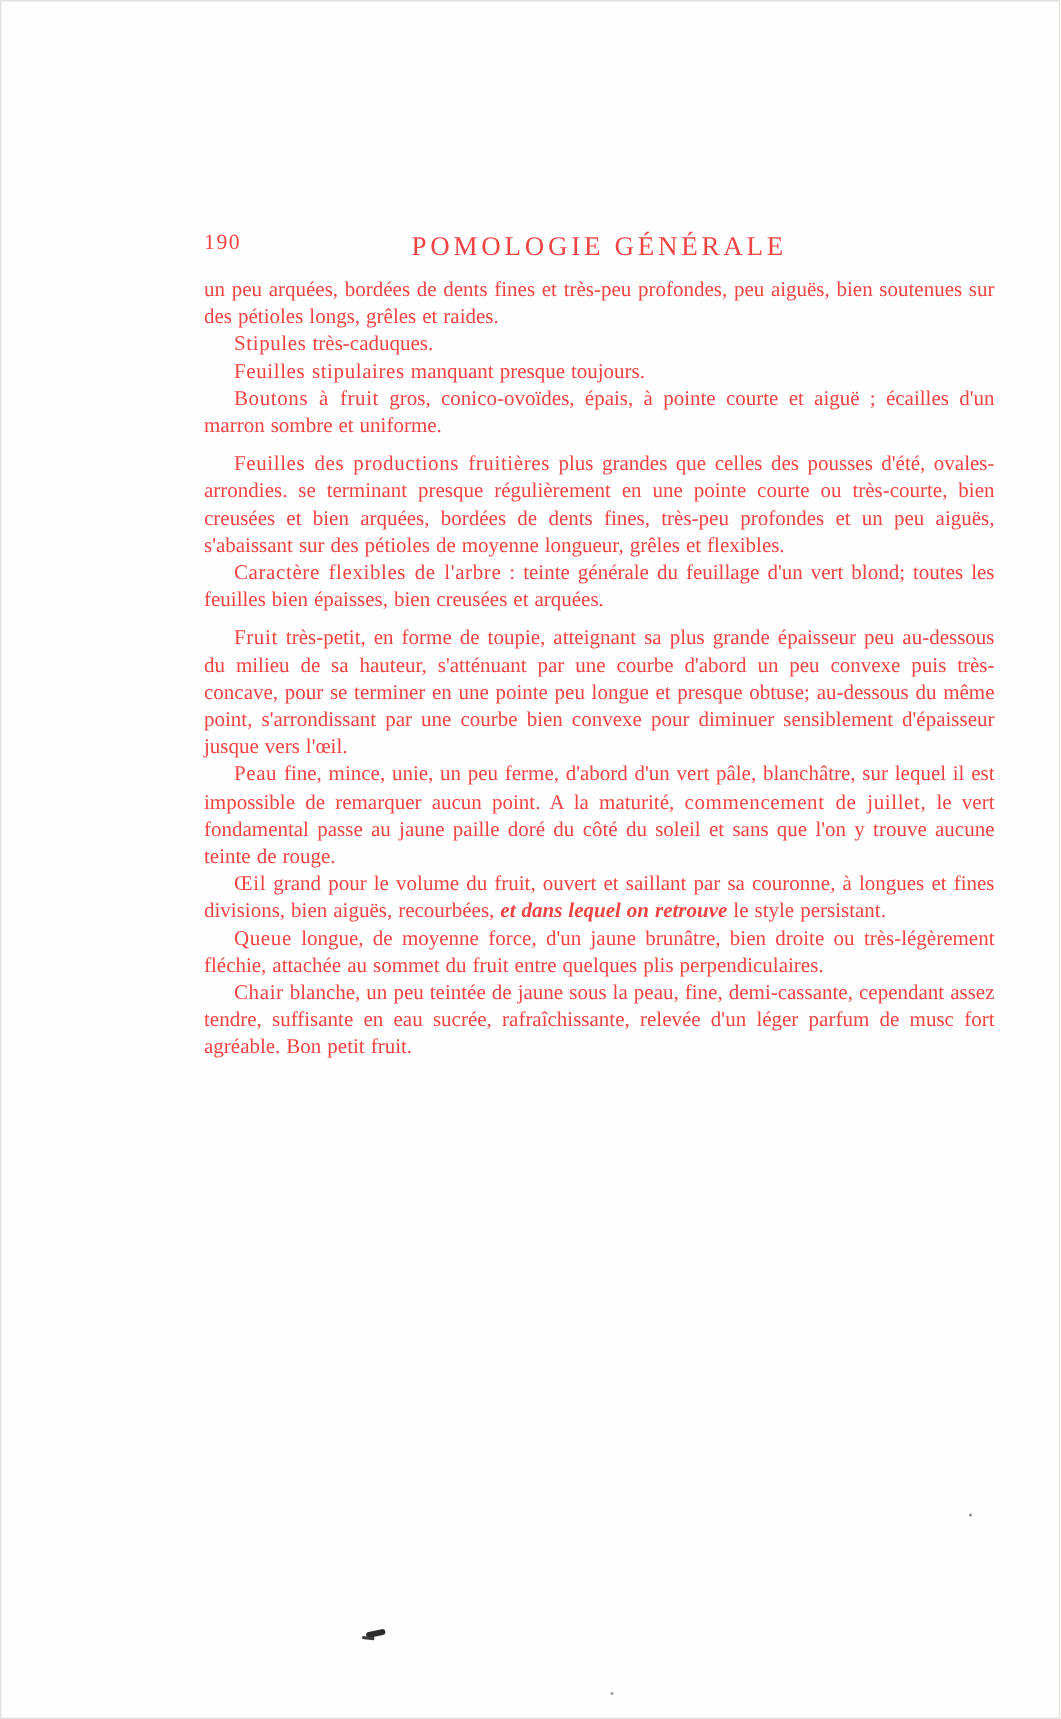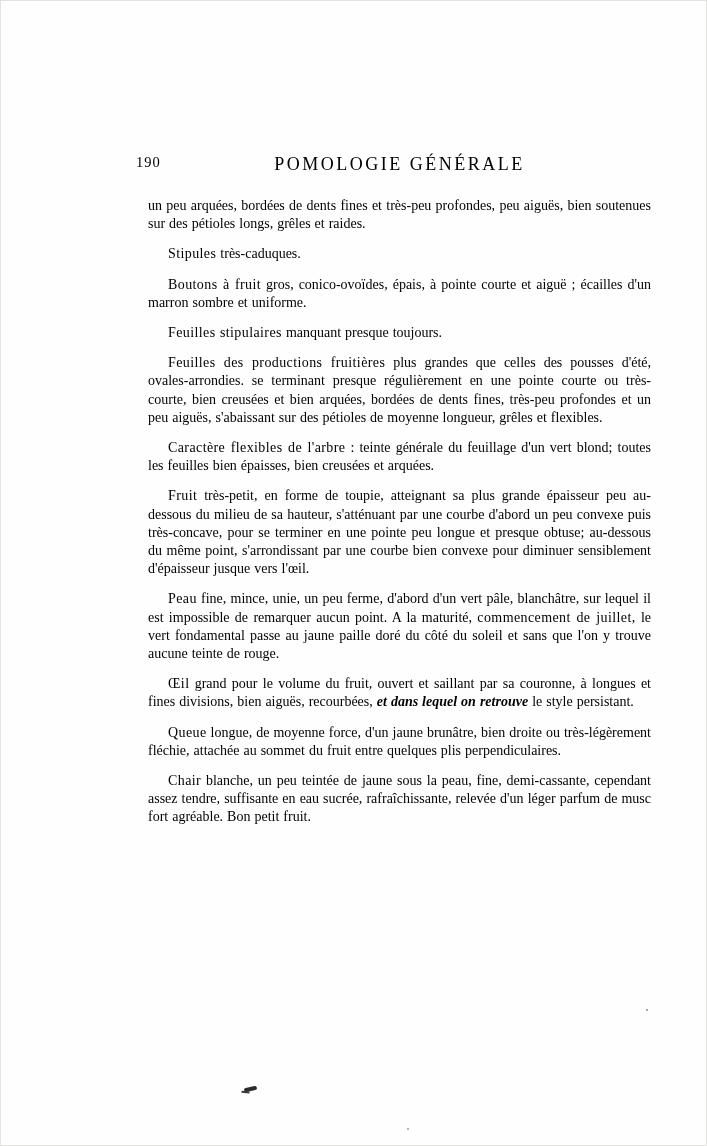--- a/index.html
+++ b/index.html
@@ -8,21 +8,21 @@
     background: #ffffff;
   }
   .page {
     position: relative;
     width: 707px;
     height: 1146px;
     box-sizing: border-box;
     background: #fefefe;
     border: 1px solid #e2e2e0;
     overflow: hidden;
-    color: #000000;
+    color: #ef4444;
     font-family: "Liberation Serif", "DejaVu Serif", serif;
     -webkit-font-smoothing: antialiased;
   }
   .header {
     position: absolute;
     top: 153px;
     left: 135px;
     width: 527px;
     height: 20px;
     font-size: 14.5px;
@@ -43,21 +43,21 @@
     position: absolute;
     top: 184px;
     left: 135px;
     width: 527px;
     font-size: 14px;
     line-height: 18.2px;
     text-align: justify;
     word-spacing: 0.5px;
   }
   .body-text p {
-    margin: 12px;
+    margin: 0;
     text-indent: 20px;
   }
   .body-text p.no-indent {
     text-indent: 0;
   }
   .body-text p.space-before {
     margin-top: 7px;
   }
   .seg-bold {
     font-weight: normal;
@@ -113,22 +113,22 @@
 <div class="page">
 
   <div class="header">
     <span class="pagenum">190</span>
     <span class="running-title">POMOLOGIE GÉNÉRALE</span>
   </div>
 
   <div class="body-text">
       <p class="no-indent "><span class="seg-normal">un peu arquées, bordées de dents fines et très-peu profondes, peu aiguës, bien soutenues sur des pétioles longs, grêles et raides.</span></p>
       <p class=""><span class="seg-bold">Stipules</span><span class="seg-normal"> très-caduques.</span></p>
+      <p class=""><span class="seg-bold">Feuilles stipulaires</span><span class="seg-normal"> manquant presque toujours.</span></p>
       <p class=""><span class="seg-bold">Boutons à fruit</span><span class="seg-normal"> gros, conico-ovoïdes, épais, à pointe courte et aiguë ; écailles d'un marron sombre et uniforme.</span></p>
-      <p class=""><span class="seg-bold">Feuilles stipulaires</span><span class="seg-normal"> manquant presque toujours.</span></p>
       <p class="space-before"><span class="seg-bold">Feuilles des productions fruitières</span><span class="seg-normal"> plus grandes que celles des pousses d'été, ovales-arrondies. se terminant presque régulièrement en une pointe courte ou très-courte, bien creusées et bien arquées, bordées de dents fines, très-peu profondes et un peu aiguës, s'abaissant sur des pétioles de moyenne longueur, grêles et flexibles.</span></p>
       <p class=""><span class="seg-bold">Caractère flexibles de l'arbre</span><span class="seg-normal"> : teinte générale du feuillage d'un vert blond; toutes les feuilles bien épaisses, bien creusées et arquées.</span></p>
       <p class="space-before"><span class="seg-bold">Fruit</span><span class="seg-normal"> très-petit, en forme de toupie, atteignant sa plus grande épaisseur peu au-dessous du milieu de sa hauteur, s'atténuant par une courbe d'abord un peu convexe puis très-concave, pour se terminer en une pointe peu longue et presque obtuse; au-dessous du même point, s'arrondissant par une courbe bien convexe pour diminuer sensiblement d'épaisseur jusque vers l'œil.</span></p>
       <p class=""><span class="seg-bold">Peau</span><span class="seg-normal"> fine, mince, unie, un peu ferme, d'abord d'un vert pâle, blanchâtre, sur lequel il est impossible de remarquer aucun point. A la maturité, </span><span class="seg-bold">commencement de juillet,</span><span class="seg-normal"> le vert fondamental passe au jaune paille doré du côté du soleil et sans que l'on y trouve aucune teinte de rouge.</span></p>
       <p class=""><span class="seg-bold">Œil</span><span class="seg-normal"> grand pour le volume du fruit, ouvert et saillant par sa couronne, à longues et fines divisions, bien aiguës, recourbées, </span><span class="seg-italic">et dans lequel on retrouve</span><span class="seg-normal"> le style persistant.</span></p>
       <p class=""><span class="seg-bold">Queue</span><span class="seg-normal"> longue, de moyenne force, d'un jaune brunâtre, bien droite ou très-légèrement fléchie, attachée au sommet du fruit entre quelques plis perpendiculaires.</span></p>
       <p class=""><span class="seg-bold">Chair</span><span class="seg-normal"> blanche, un peu teintée de jaune sous la peau, fine, demi-cassante, cependant assez tendre, suffisante en eau sucrée, rafraîchissante, relevée d'un léger parfum de musc fort agréable. Bon petit fruit.</span></p>
     </div>
 
   <div class="smudge"></div>

